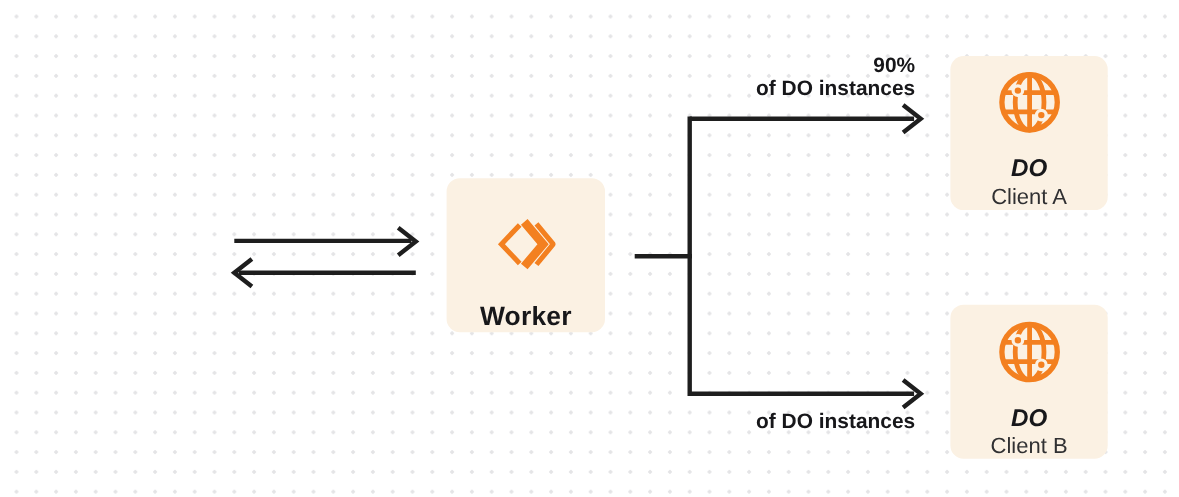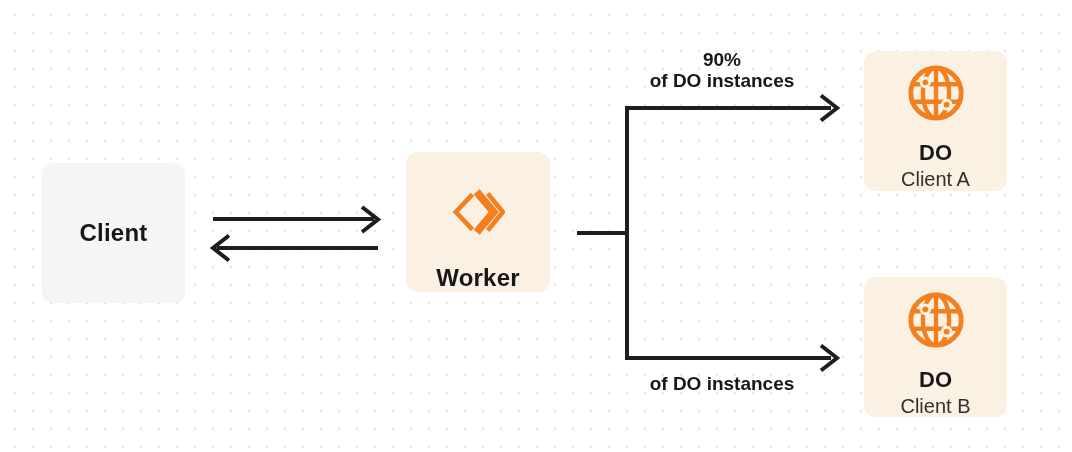--- a/index.html
+++ b/index.html
@@ -44,21 +44,21 @@
     align-items: center;
     border-radius: 12px;
   }
   .node-client {
     left: 42px; top: 163px; width: 143px; height: 140px;
     background: var(--gray);
     border-radius: 10px;
     justify-content: center;
   }
   .node-worker {
-    left: 406px; top: 152px; width: 144px; height: 140px;
+    left: 406px; top: 162px; width: 144px; height: 140px;
     background: var(--cream);
     padding-top: 36px;
   }
   .node-do-a {
     left: 864px; top: 51px; width: 143px; height: 140px;
     background: var(--cream);
     padding-top: 11px;
   }
   .node-do-b {
     left: 864px; top: 277px; width: 143px; height: 140px;
@@ -71,33 +71,34 @@
     color: var(--text);
     letter-spacing: 0.2px;
   }
   .worker-label { margin-top: 28px; }
   .do-title {
     font-size: 22px;
     font-weight: 700;
     color: var(--text);
     line-height: 1;
     margin-top: 18px;
+    font-style: italic;
   }
   .do-subtitle {
     font-size: 20px;
     font-weight: 400;
     color: var(--subtext);
     line-height: 1;
     margin-top: 5px;
   }
   .edge-label {
     position: absolute;
     width: 220px;
     left: 612px;
-    text-align: center;
+    text-align: right;
     font-size: 19px;
     font-weight: 700;
     line-height: 21px;
     color: var(--text);
   }
   .edge-label-top { top: 49px; }
   .edge-label-bottom { top: 373px; }
   .icon-svg { display: block; }
   .stroke-accent { stroke: var(--accent); fill: none; }
   .dot-accent { fill: var(--accent); stroke: var(--cream); stroke-width: 3; }
@@ -136,23 +137,20 @@
   </svg>
 
   <div class="edge-label edge-label-top">
     <div>90%</div>
     <div>of DO instances</div>
   </div>
   <div class="edge-label edge-label-bottom">
     <div>of DO instances</div>
   </div>
 
-  <div class="node node-client">
-    <span class="node-label">Client</span>
-  </div>
 
   <div class="node node-worker">
     <svg class="icon-svg" width="54" height="50" viewBox="0 0 56 52">
       <path class="stroke-accent" stroke-width="5" d="M22 7 L4 26 L22 45"></path>
       <path class="stroke-accent" stroke-width="8.5" d="M26.5 4 L45 26 L26.5 48"></path>
       <path class="stroke-accent" stroke-width="5" d="M38.5 6 L55 26 L38.5 46"></path>
     </svg>
     <span class="node-label worker-label">Worker</span>
   </div>
 

